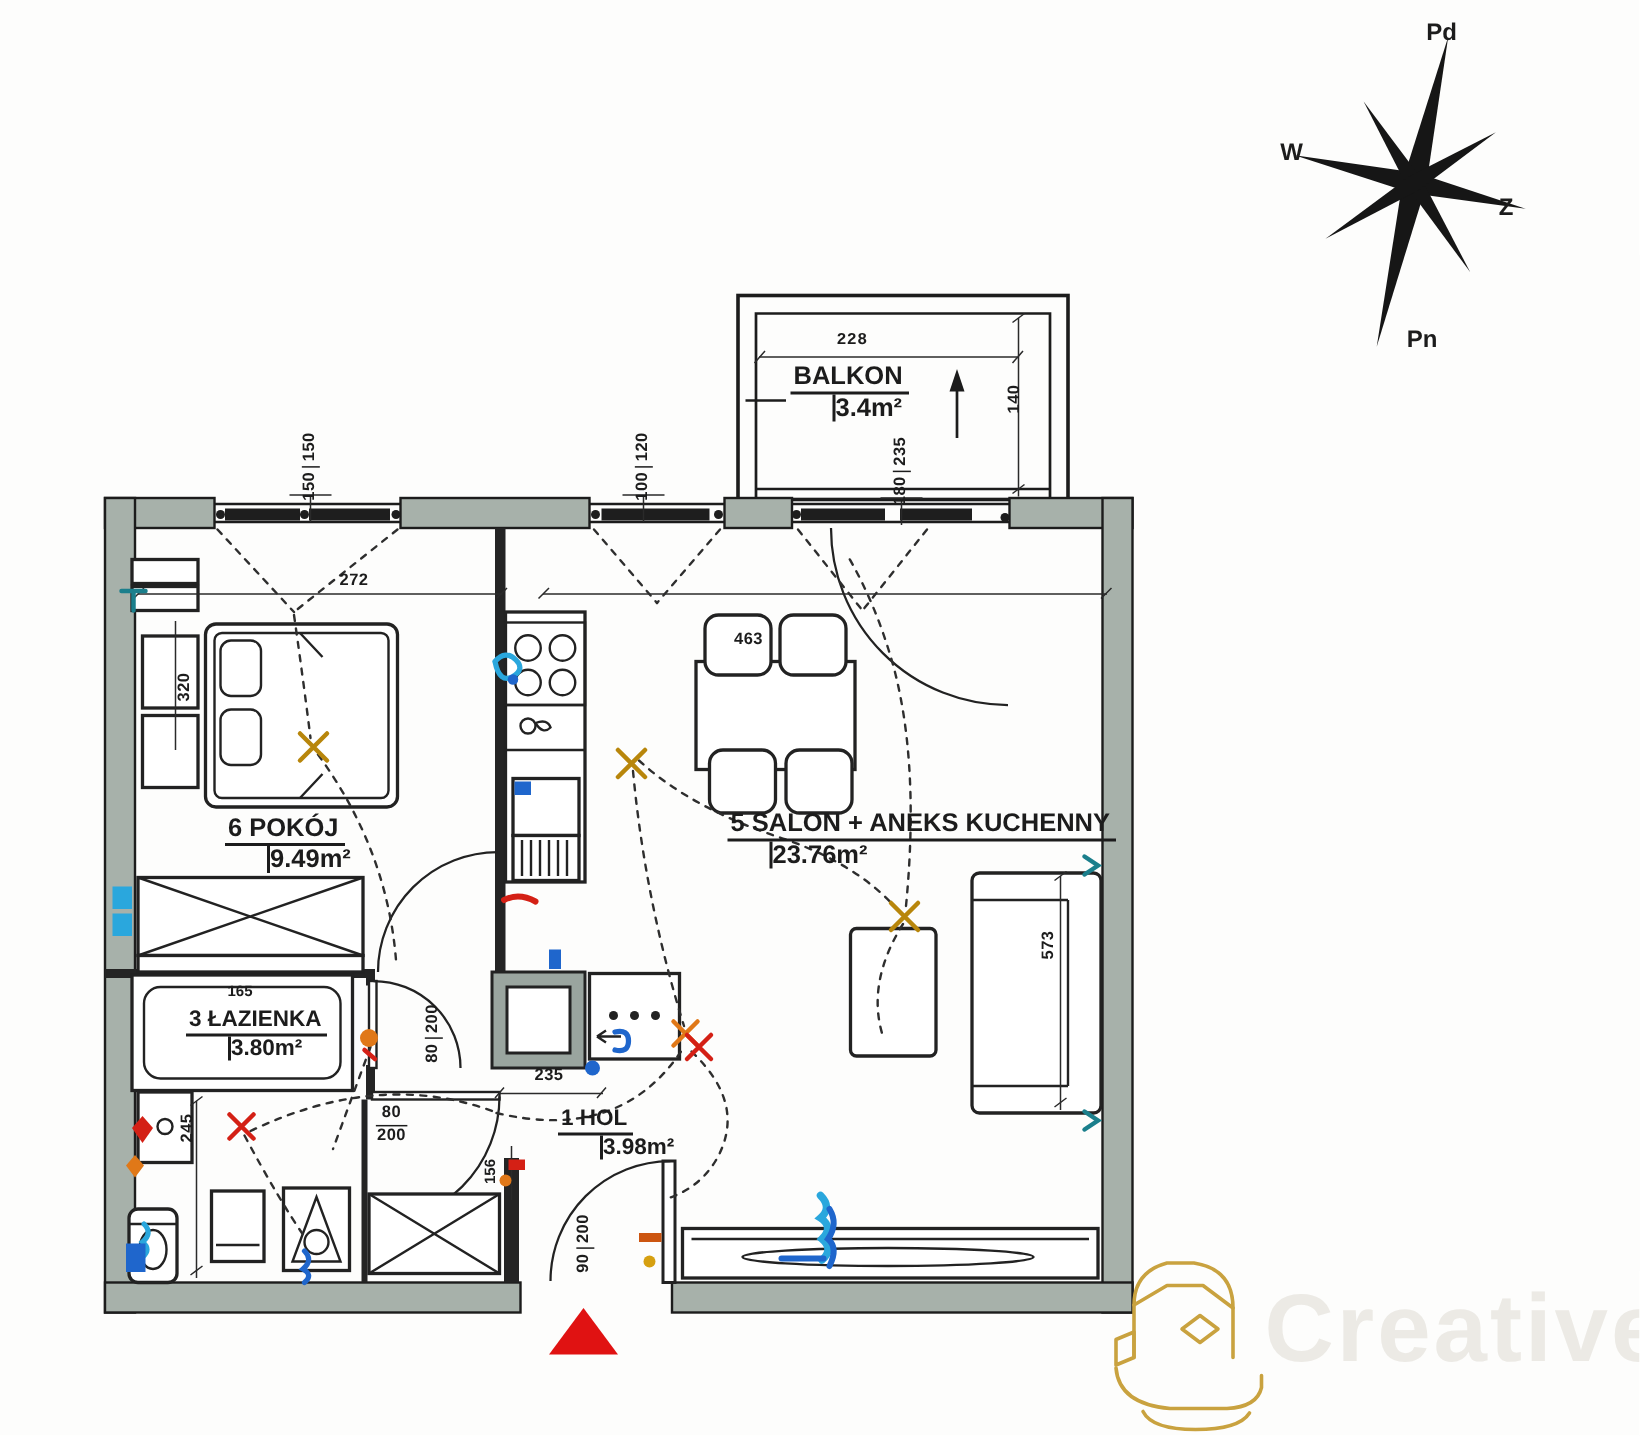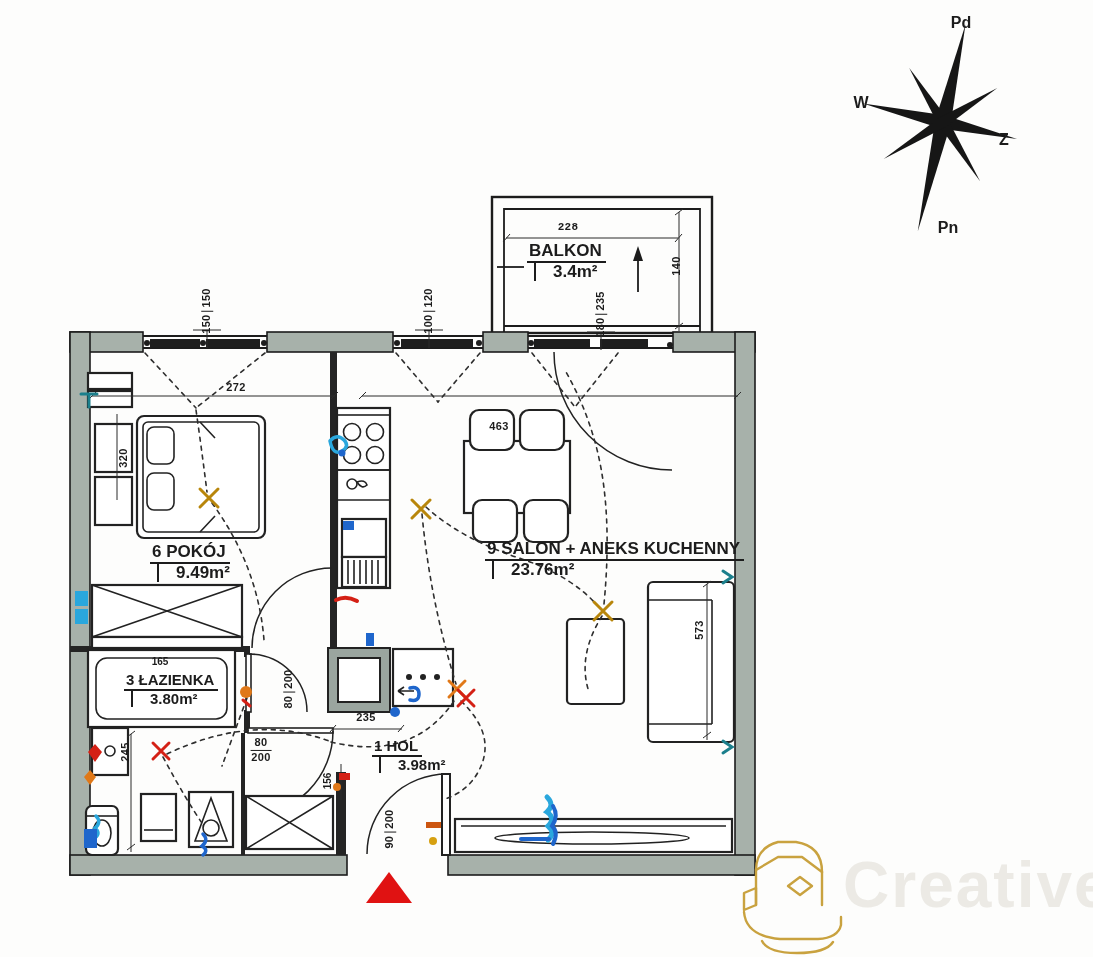--- a/index.html
+++ b/index.html
@@ -10,21 +10,21 @@
   .dim{font-size:11px;letter-spacing:0.3px;}
   .dim-sm{font-size:10px;}
   .rot{transform:translate(-50%,-50%) rotate(-90deg);}
   .ctr{transform:translate(-50%,-50%);}
   .pair{display:flex;align-items:center;}
   .pair span + span{border-left:1.6px solid var(--c-line);margin-left:3px;padding-left:3px;}
   .frac{text-align:center;}
   .frac .top{border-bottom:1.6px solid var(--c-line);padding:0 4px 1px;}
   .frac .bot{padding-top:1px;}
   .room .room-title{font-size:17px;border-bottom:2.2px solid var(--c-line);padding:0 4px 1px 2px;display:inline-block;text-align:center;}
-  .room .room-area{font-size:17px;border-left:2.2px solid var(--c-line);margin-left:7px;padding-left:17px;display:inline-block;}
+  .room .room-area{font-size:17px;border-left:2.2px solid var(--c-line);margin-left:28px;padding-left:0;display:inline-block;}
   .room-sm .room-title,.room-sm .room-area{font-size:15px;}
   .compass-letter{font-size:16px;}
   #watermark-text{position:absolute;left:843px;top:848px;font-size:64px;font-weight:bold;
                   color:var(--c-wm-text);letter-spacing:2px;}
   
   .wallblock{fill:var(--c-wall);stroke:var(--c-line);stroke-width:1.6;}
   .thinwall{fill:#242424;stroke:none;}
   .ln{stroke:var(--c-line);stroke-width:1.8;fill:none;}
   .ln2{stroke:var(--c-line);stroke-width:2.4;fill:none;}
   .furn{fill:#ffffff;stroke:#222222;stroke-width:2.2;}
@@ -335,21 +335,21 @@
 
 <div class="lbl room" style="left:527px;top:242px;">
   <div class="room-title">BALKON</div><br>
   <div class="room-area">3.4m²</div>
 </div>
 <div class="lbl room" style="left:150px;top:543px;">
   <div class="room-title">6 POKÓJ</div><br>
   <div class="room-area">9.49m²</div>
 </div>
 <div class="lbl room" style="left:485px;top:540px;">
-  <div class="room-title">9 SALON + ANEKS KUCHENNY</div><br>
+  <div class="room-title">5 SALON + ANEKS KUCHENNY</div><br>
   <div class="room-area">23.76m²</div>
 </div>
 <div class="lbl room room-sm" style="left:124px;top:672px;">
   <div class="room-title">3 ŁAZIENKA</div><br>
   <div class="room-area">3.80m²</div>
 </div>
 <div class="lbl room room-sm" style="left:372px;top:738px;">
   <div class="room-title">1 HOL</div><br>
   <div class="room-area">3.98m²</div>
 </div>

